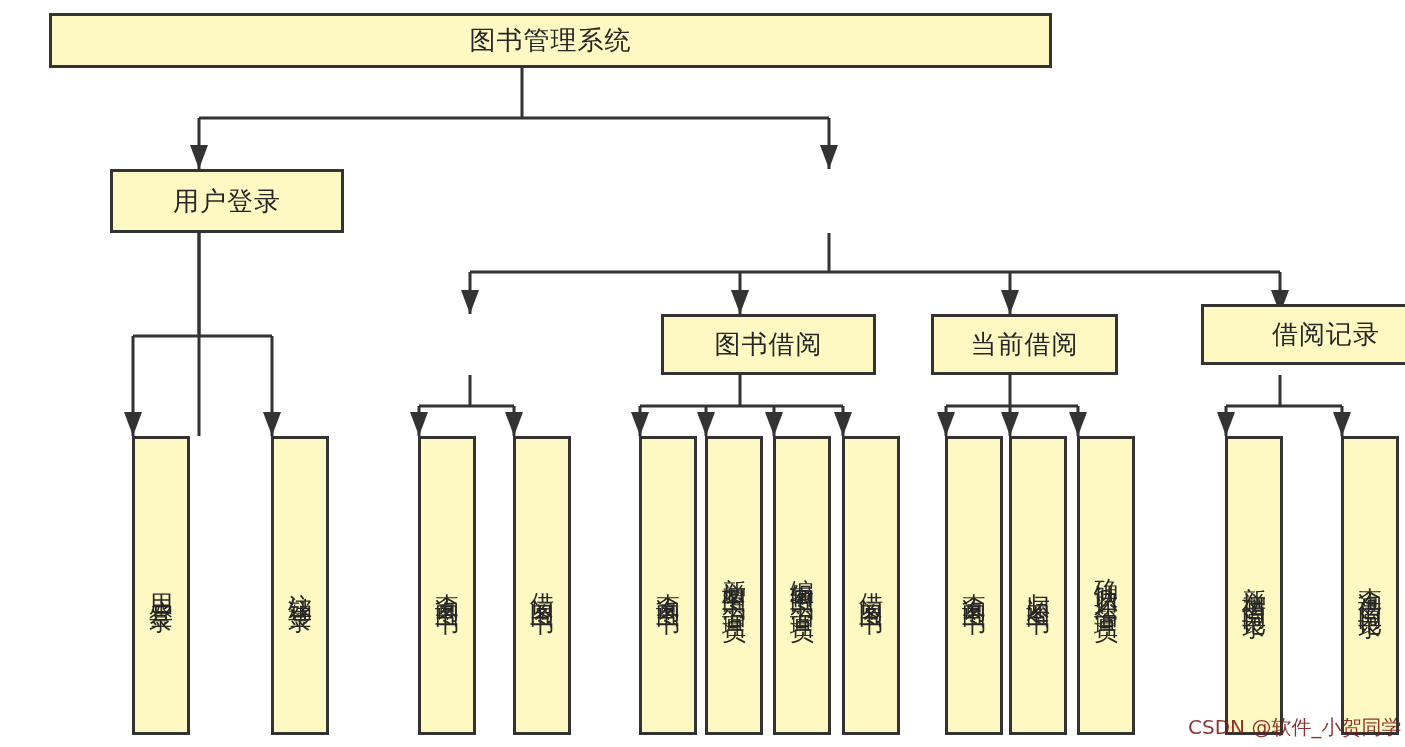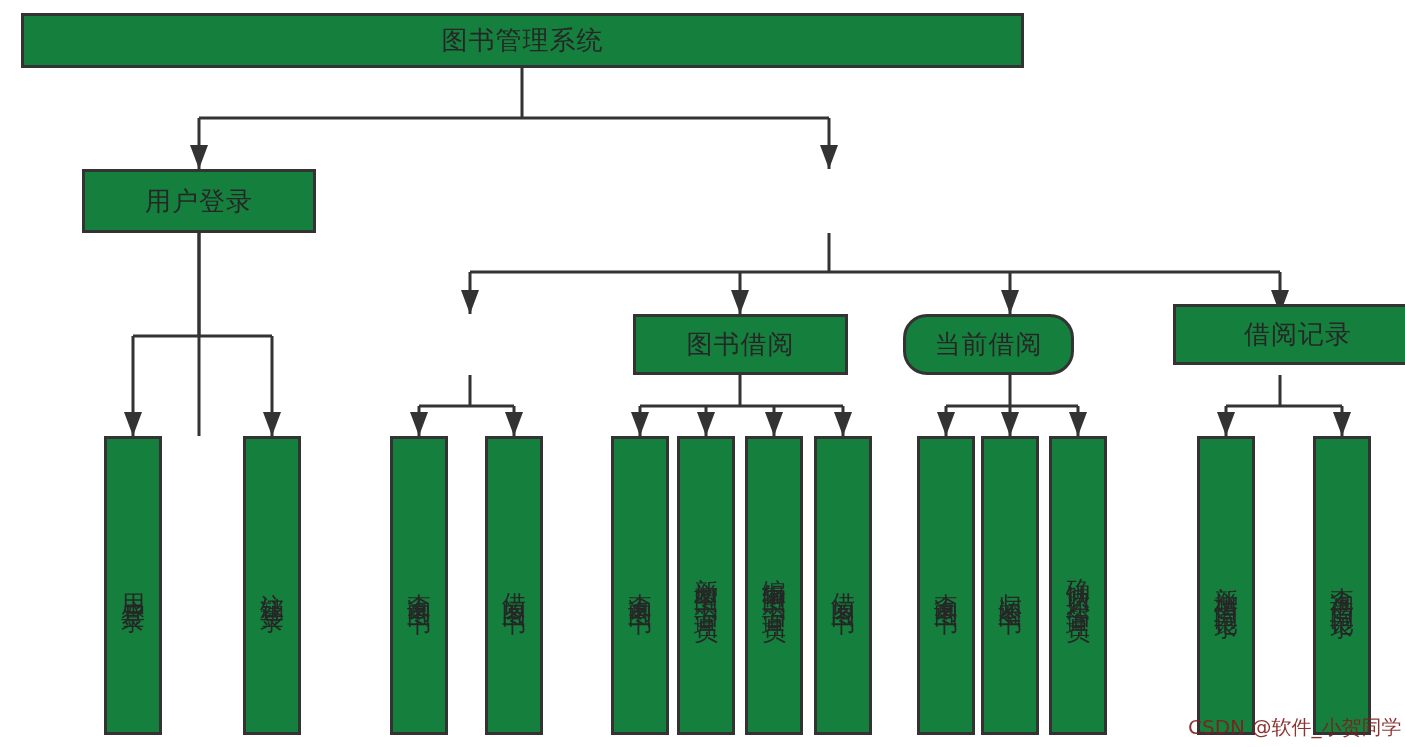--- a/index.html
+++ b/index.html
@@ -17,27 +17,28 @@
   }
   .connectors {
     position: absolute;
     left: 0;
     top: 0;
     z-index: 1;
   }
   .node {
     position: absolute;
     box-sizing: border-box;
-    background: #15803d;
+    background: #fef9c3;
     border: 3px solid #333333;
     display: flex;
     align-items: center;
     justify-content: center;
     z-index: 2;
     color: #262626;
+    margin-left: 28px;
   }
   .hnode span {
     font-size: 26px;
     letter-spacing: 1px;
     white-space: nowrap;
   }
   .leaf span {
     writing-mode: vertical-lr;
     font-size: 24px;
     letter-spacing: 6px;
@@ -97,21 +98,21 @@
     <span>图书管理系统</span>
   </div>
 
   <div class="node hnode" style="left:82px; top:169px; width:234px; height:64px;">
     <span>用户登录</span>
   </div>
 
   <div class="node hnode" style="left:633px; top:314px; width:215px; height:61px;">
     <span>图书借阅</span>
   </div>
-  <div class="node hnode" style="left:903px; top:314px; width:171px; height:61px;border-radius:24px;">
+  <div class="node hnode" style="left:903px; top:314px; width:187px; height:61px;">
     <span>当前借阅</span>
   </div>
   <div class="node hnode" style="left:1173px; top:304px; width:250px; height:61px;">
     <span>借阅记录</span>
   </div>
 
   <div class="node leaf" style="left:104px; top:436px; width:58px; height:299px;">
     <span>用户登录</span>
   </div>
   <div class="node leaf" style="left:243px; top:436px; width:58px; height:299px;">

